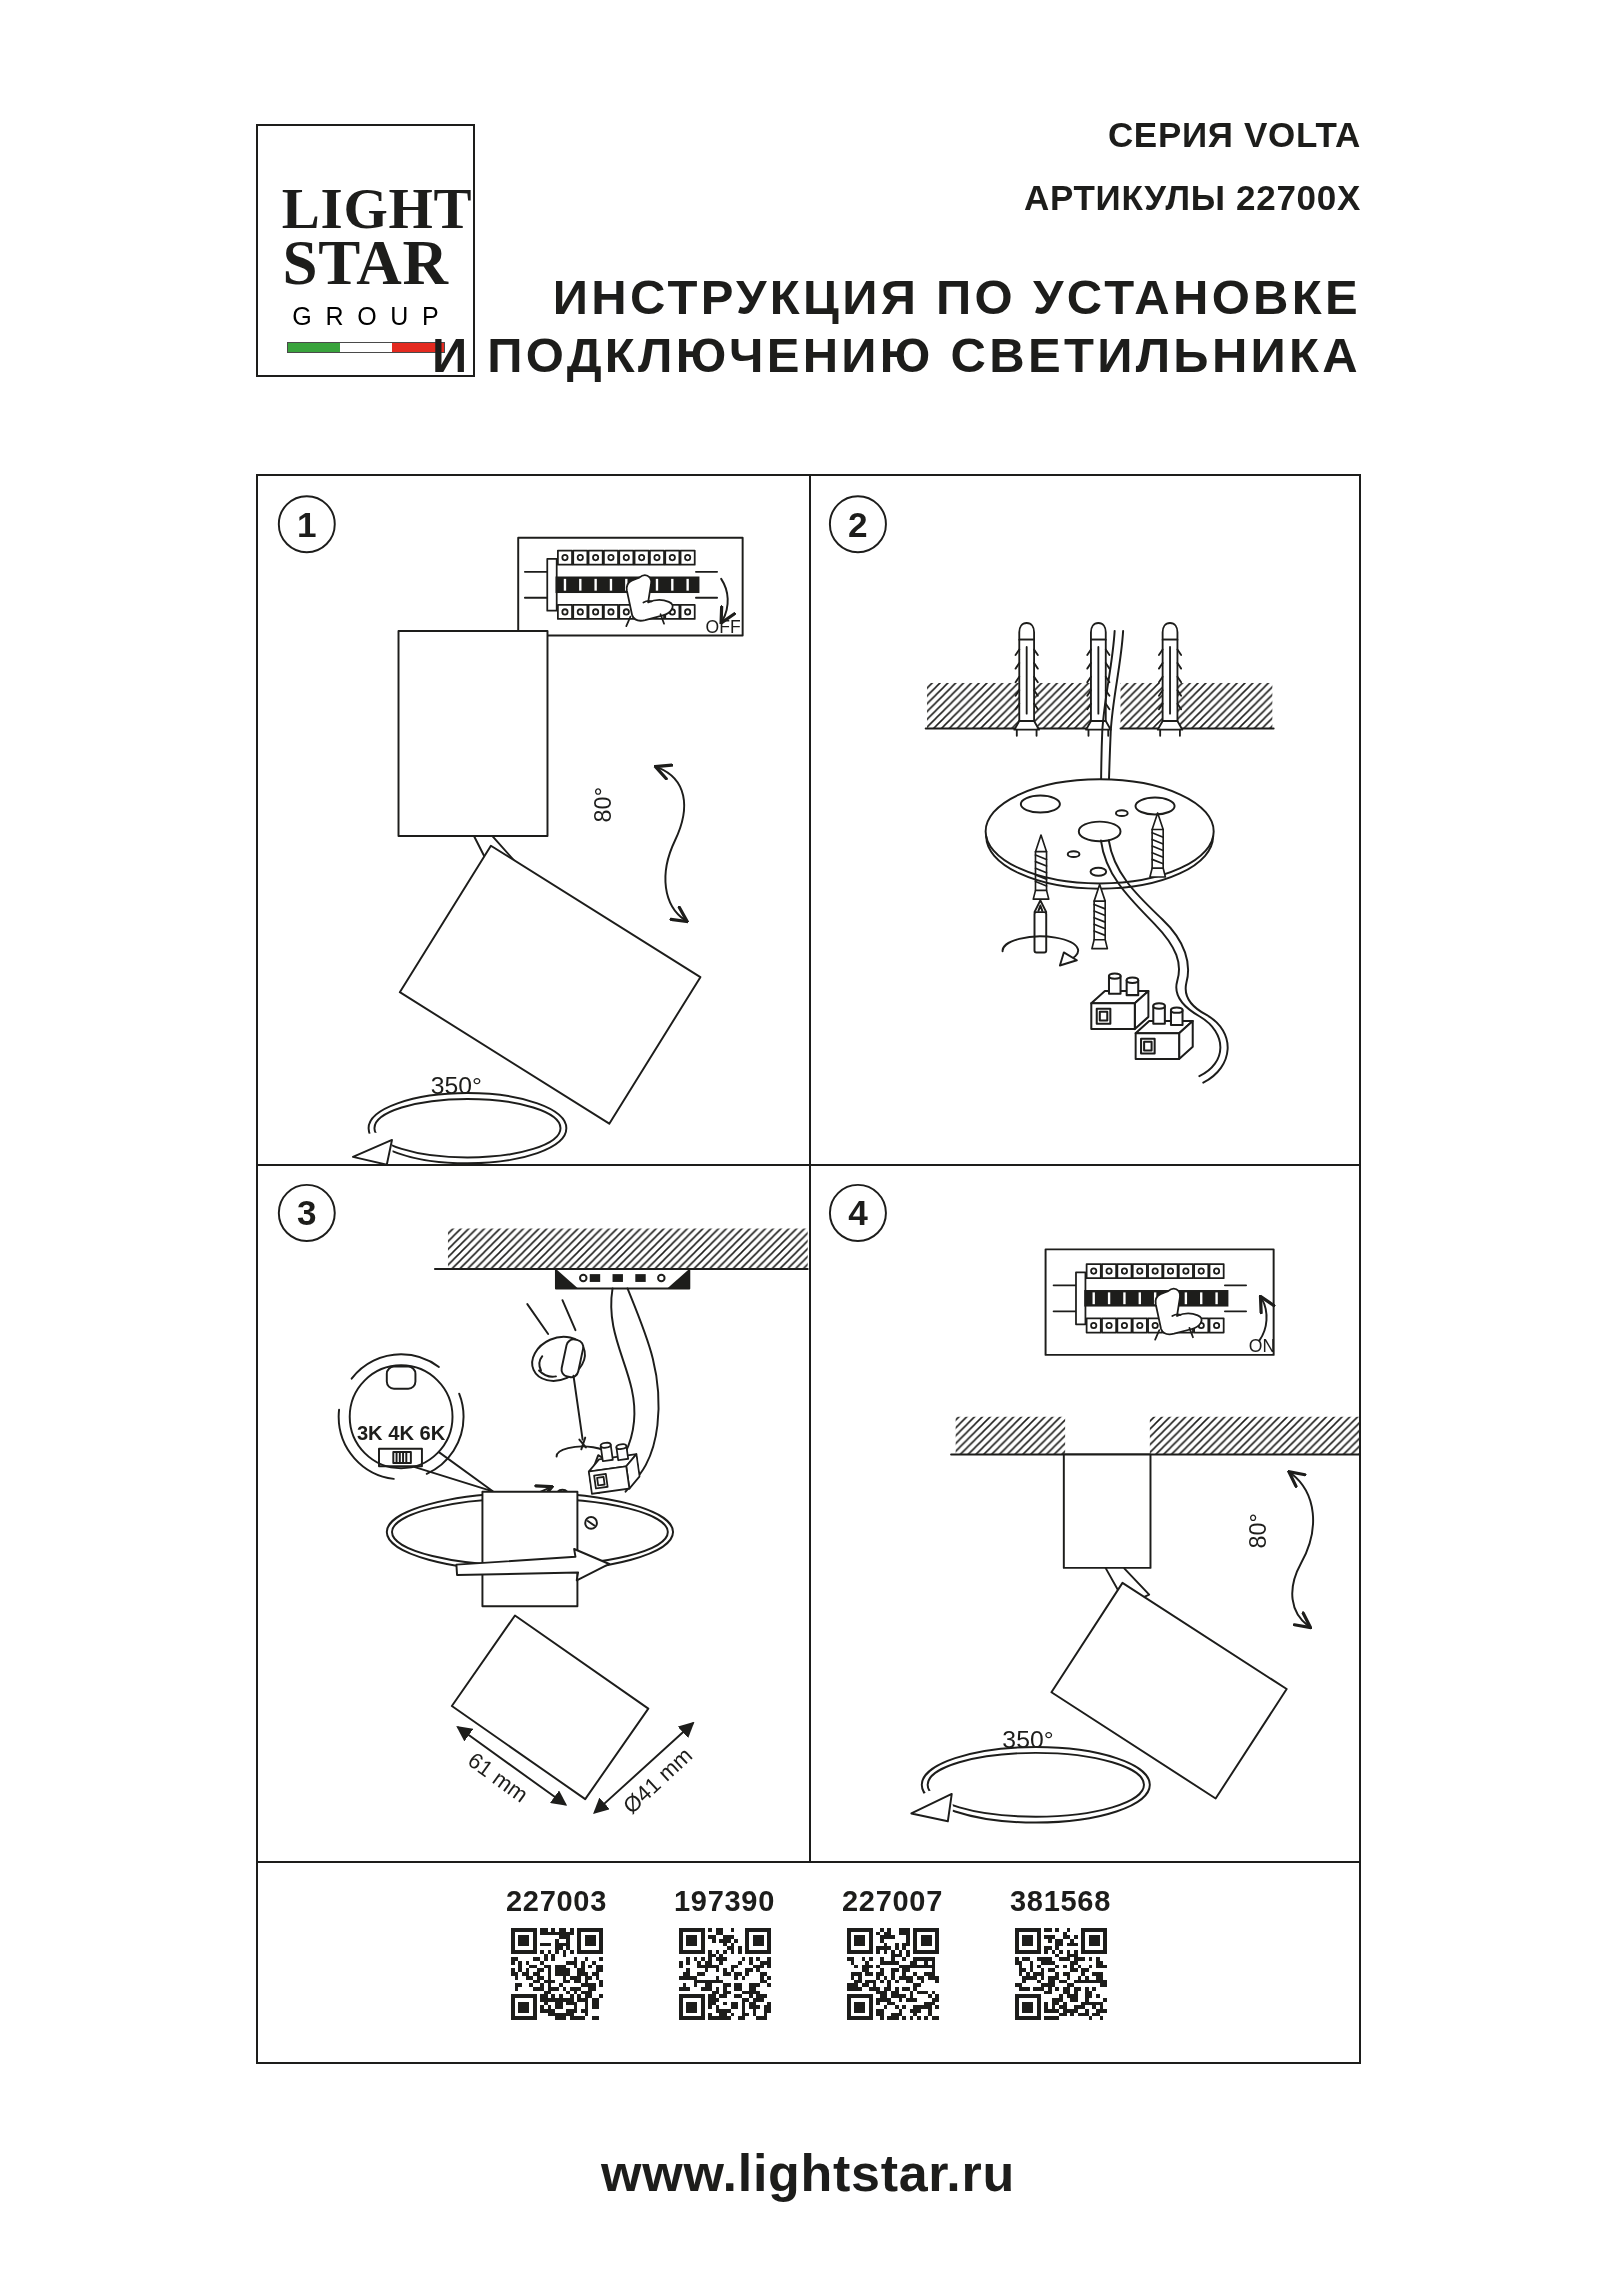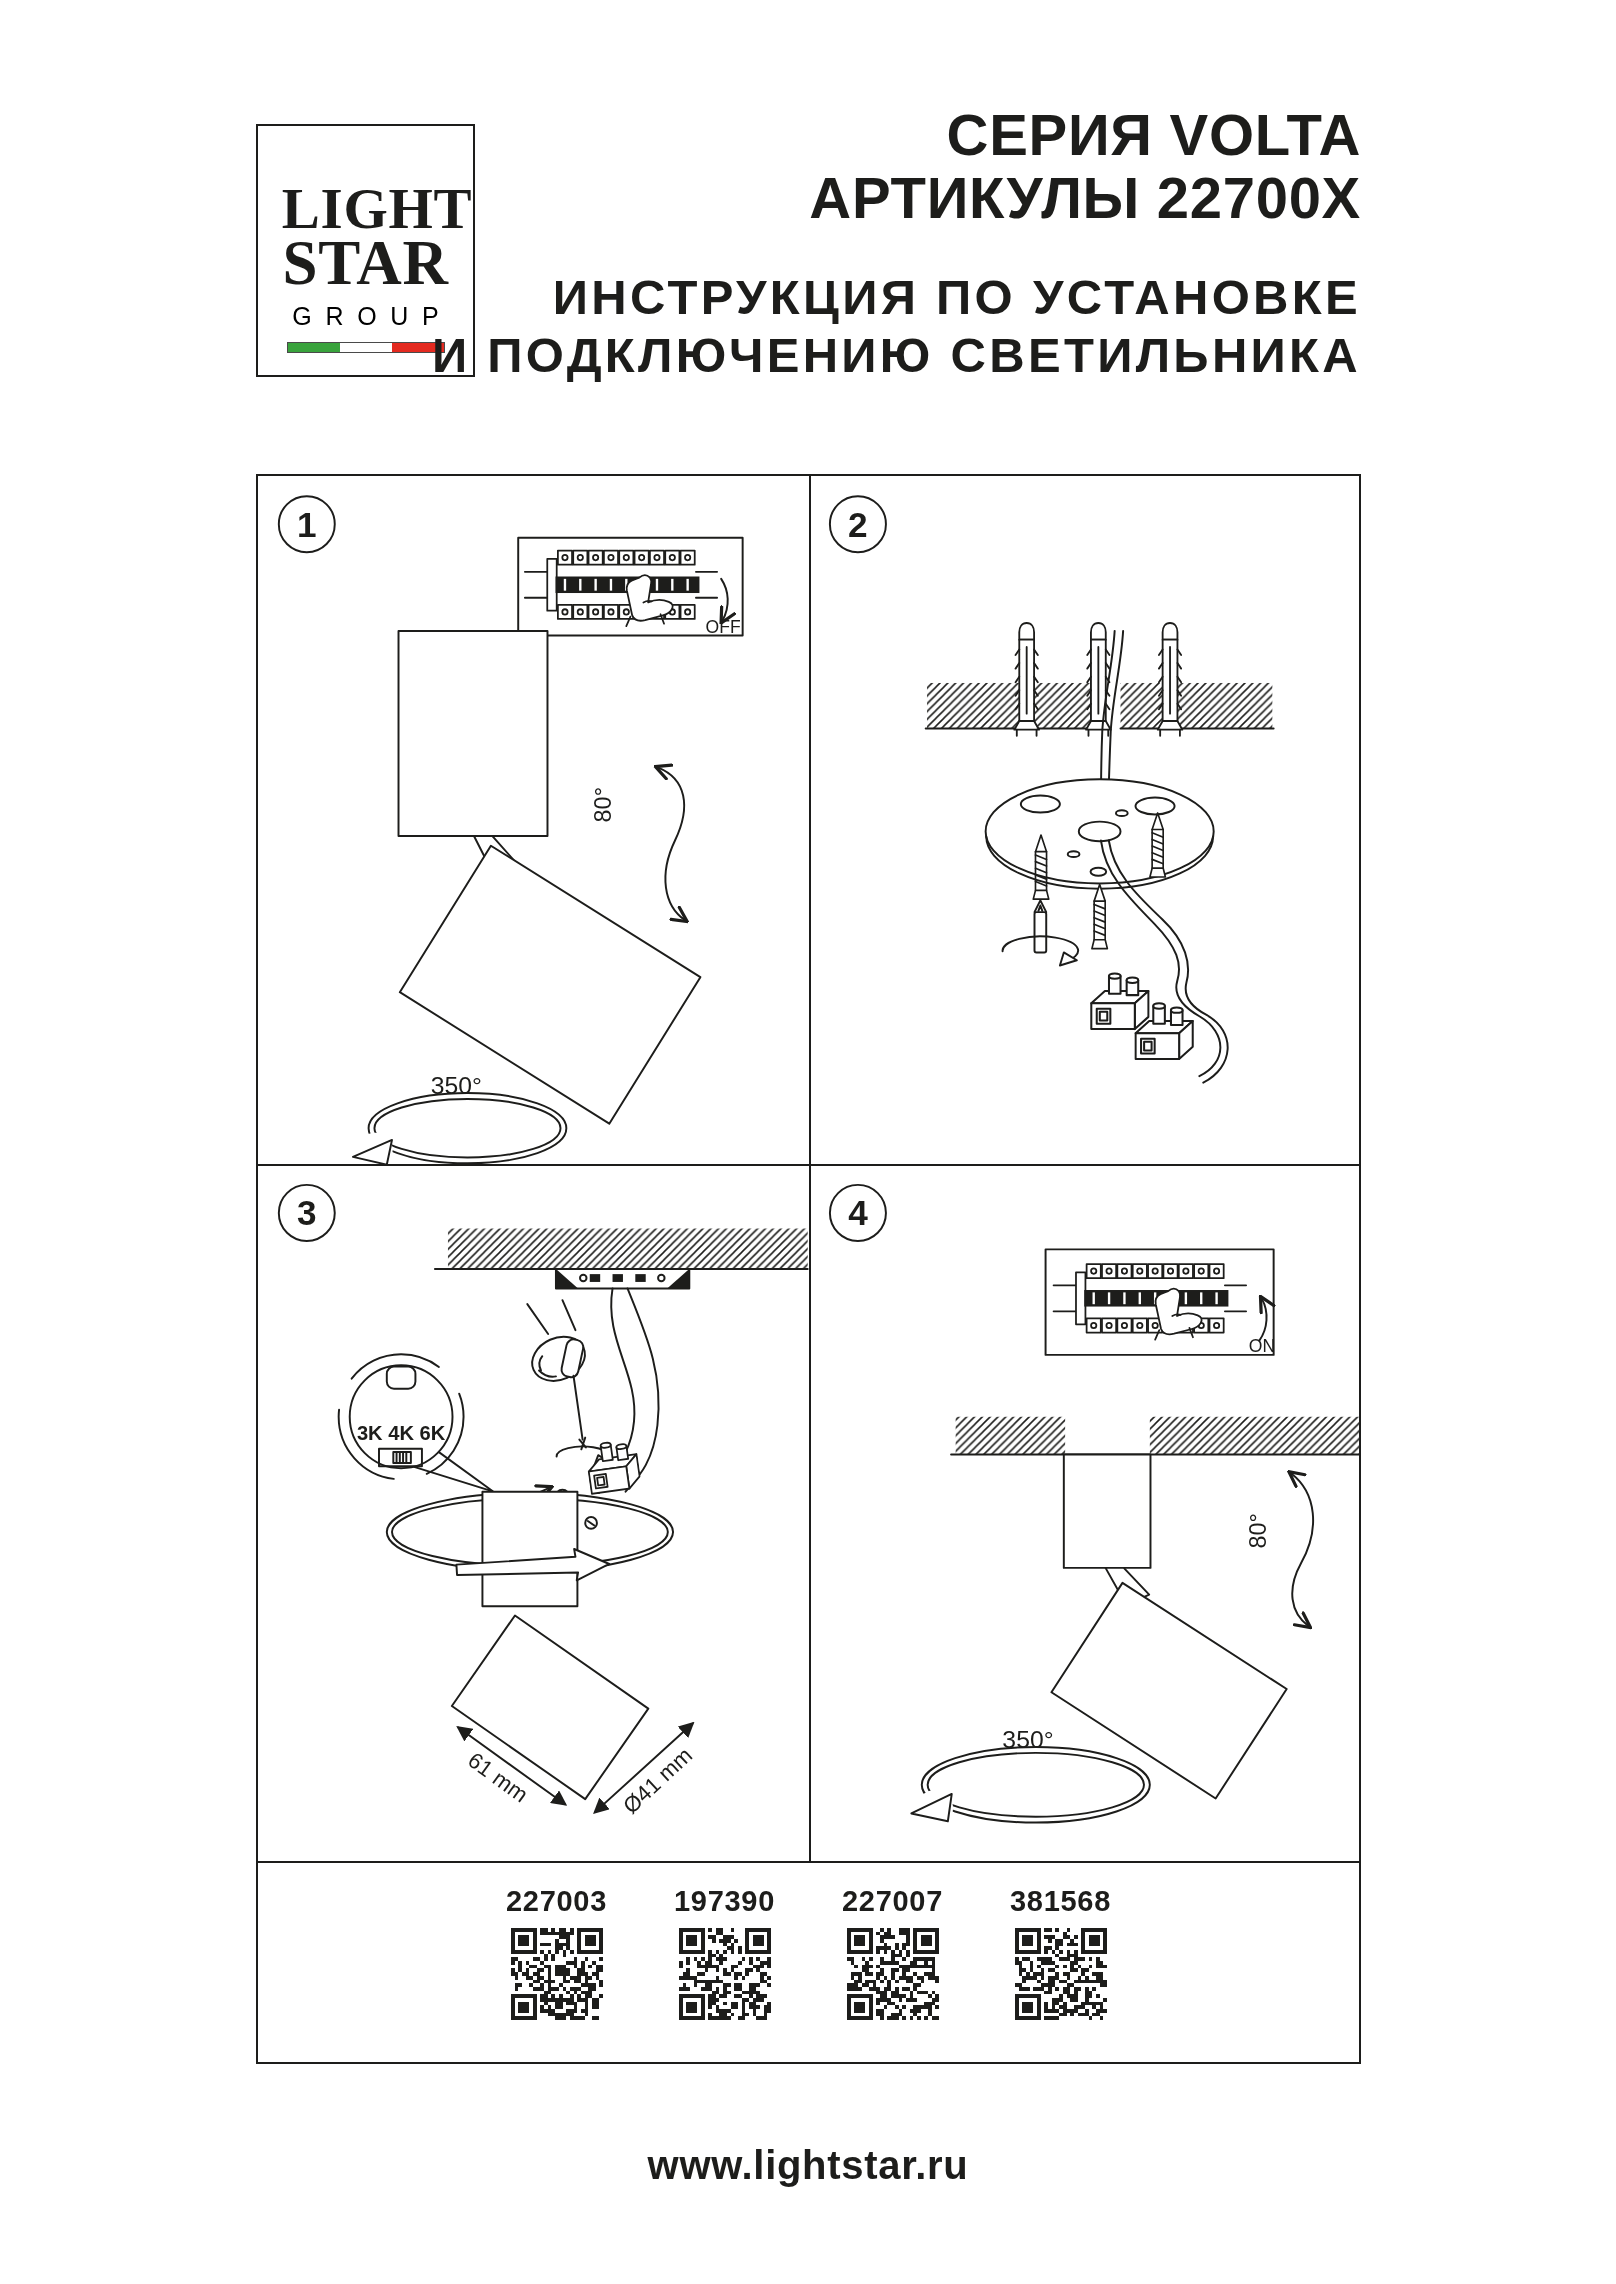--- a/index.html
+++ b/index.html
@@ -8,39 +8,39 @@
   
   .logo-box{position:absolute;left:256px;top:124px;width:219px;height:253px;
             border:2.6px solid #1d1d1b;box-sizing:border-box;text-align:center;padding-top:57px;}
   .logo-word{font-family:"Liberation Serif",serif;font-weight:700;line-height:.92;letter-spacing:0.7px;}
   .logo-light{font-size:57px;padding-left:23px;}
   .logo-star{font-size:63px;}
   .logo-group{font-size:25px;letter-spacing:13.7px;margin-right:-13.7px;margin-top:9px;font-weight:400;color:#000000;}
   .flag{width:156px;height:9px;margin:10.4px auto 0;display:flex;border:1.3px solid #4a4a4a;box-sizing:content-box;}
   .flag div{flex:1;}
   .titles{position:absolute;right:255px;top:103px;text-align:right;font-weight:700;}
-  .t-main{font-size:58px;line-height:63px;letter-spacing:0.7px;}
+  .t-main{font-size:35px;line-height:63px;letter-spacing:0.7px;}
   .t-sub{font-size:49px;line-height:58px;letter-spacing:3.3px;margin-top:39px;margin-left:14px;}
   
   .grid{position:absolute;left:256px;top:474px;width:1105px;height:1590px;
         border:2px solid #1d1d1b;box-sizing:border-box;}
   .panel{position:absolute;box-sizing:border-box;}
   .panel svg{display:block;width:100%;height:100%;}
   #panel1{left:0;top:0;width:551px;height:688px;}
   #panel2{left:551px;top:0;width:550px;height:688px;border-left:2px solid #1d1d1b;}
   #panel3{left:0;top:688px;width:551px;height:697px;border-top:2px solid #1d1d1b;}
   #panel4{left:551px;top:688px;width:550px;height:697px;border-left:2px solid #1d1d1b;border-top:2px solid #1d1d1b;}
   .qr-row{position:absolute;left:0;top:1385px;width:1101px;height:201px;border-top:2px solid #1d1d1b;
           display:flex;justify-content:center;align-items:flex-start;gap:64px;padding-top:22px;box-sizing:border-box;}
   .qr-col{width:104px;text-align:center;}
   .qr-label{font-size:29px;font-weight:700;letter-spacing:0.7px;margin-bottom:10.4px;}
   .qr-box svg{width:92px;height:92px;shape-rendering:crispEdges;}
   
   .footer{position:absolute;left:0;top:2143px;width:100%;text-align:center;
-          font-size:40px;font-weight:800;letter-spacing:0.7px;}
+          font-size:52px;font-weight:800;letter-spacing:0.7px;}
   
   .ln{stroke:#1d1d1b;stroke-width:3;fill:none;stroke-linecap:round;stroke-linejoin:round;}
   .wh{fill:#ffffff;}
   .bk{fill:#1d1d1b;stroke:none;}
   .lbl{font-family:"Liberation Sans",sans-serif;fill:#1d1d1b;}
   .num{font-size:54px;font-weight:700;}
   .deg{font-size:36px;}
   .deg350{font-size:38px;}
   .dim{font-size:34px;}
   .sw{font-size:27px;}

